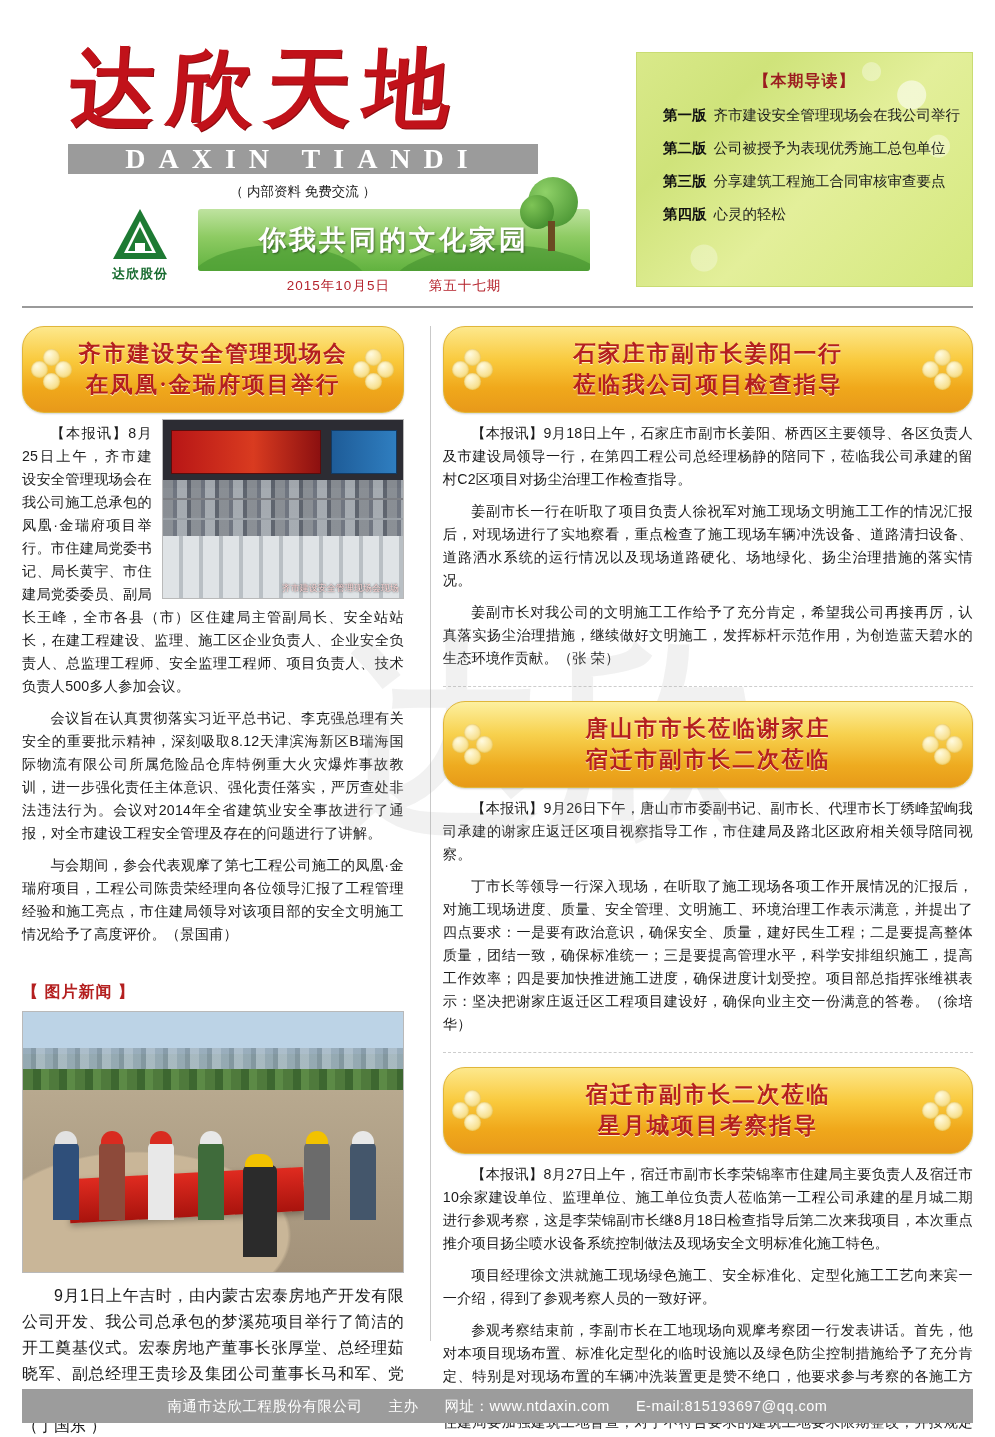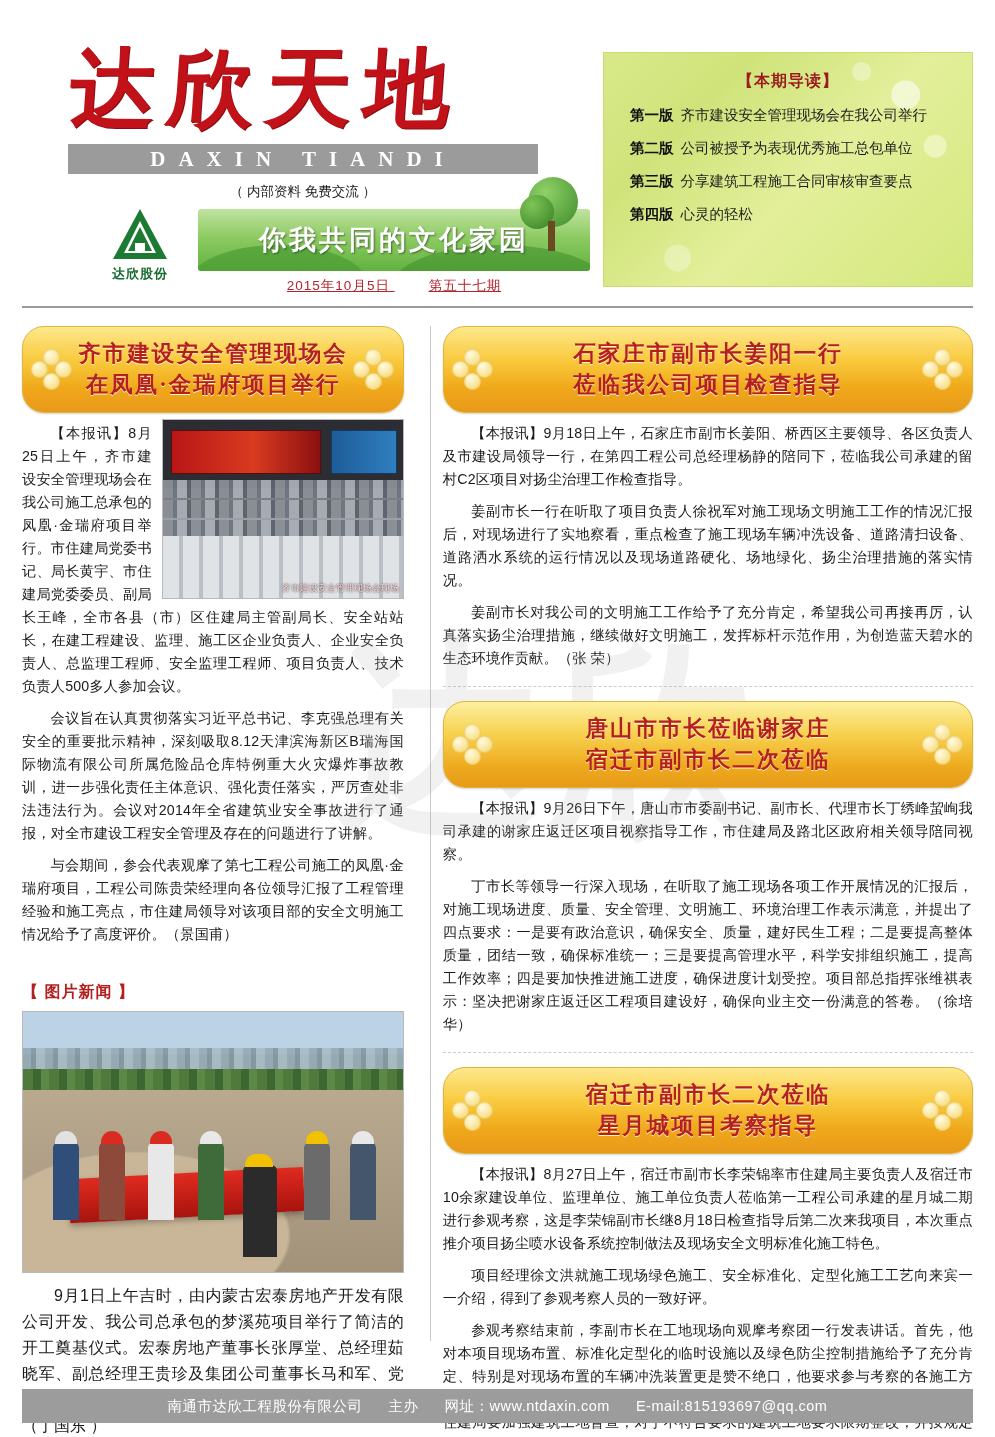--- a/index.html
+++ b/index.html
@@ -40,21 +40,21 @@
     line-height: 1;
     text-shadow: 1px 1px 0 #8d0b10;
     transform: skewX(-4deg);
   }
   .pinyin-bar {
     margin: 12px 0 0 46px;
     width: 470px;
     height: 30px;
     background: #9b9b9b;
     color: #ffffff;
-    font-size: 21px;
+    font-size: 28px;
     font-weight: bold;
     letter-spacing: 13px;
     text-align: center;
     line-height: 30px;
     font-family: "Liberation Serif", serif;
   }
   .mast-sub {
     margin: 9px 0 0 46px;
     width: 470px;
     text-align: center;
@@ -137,29 +137,28 @@
     text-shadow: 1px 1px 2px rgba(0,0,0,.45);
   }
   .issue-line {
     position: absolute;
     left: 176px; top: 70px;
     width: 392px;
     text-align: center;
     font-size: 13.5px;
     color: #b5232c;
     letter-spacing: 1px;
-    text-decoration: underline;
   }
   .issue-line .no { margin-left: 34px; }
 
   
   .guide {
     position: absolute;
     right: 0; top: 34px;
-    width: 370px;
+    width: 337px;
     height: 235px;
     background: linear-gradient(135deg,#d9e98a 0%, #cfe37a 25%, #e3ef9a 55%, #d4e87d 100%);
     border: 1px solid #c9dc73;
     padding: 18px 20px;
   }
   .guide::before {
     content:"";
     position:absolute; inset:0;
     background:
       radial-gradient(circle at 82% 18%, rgba(255,255,255,.55) 0 14px, transparent 15px),

